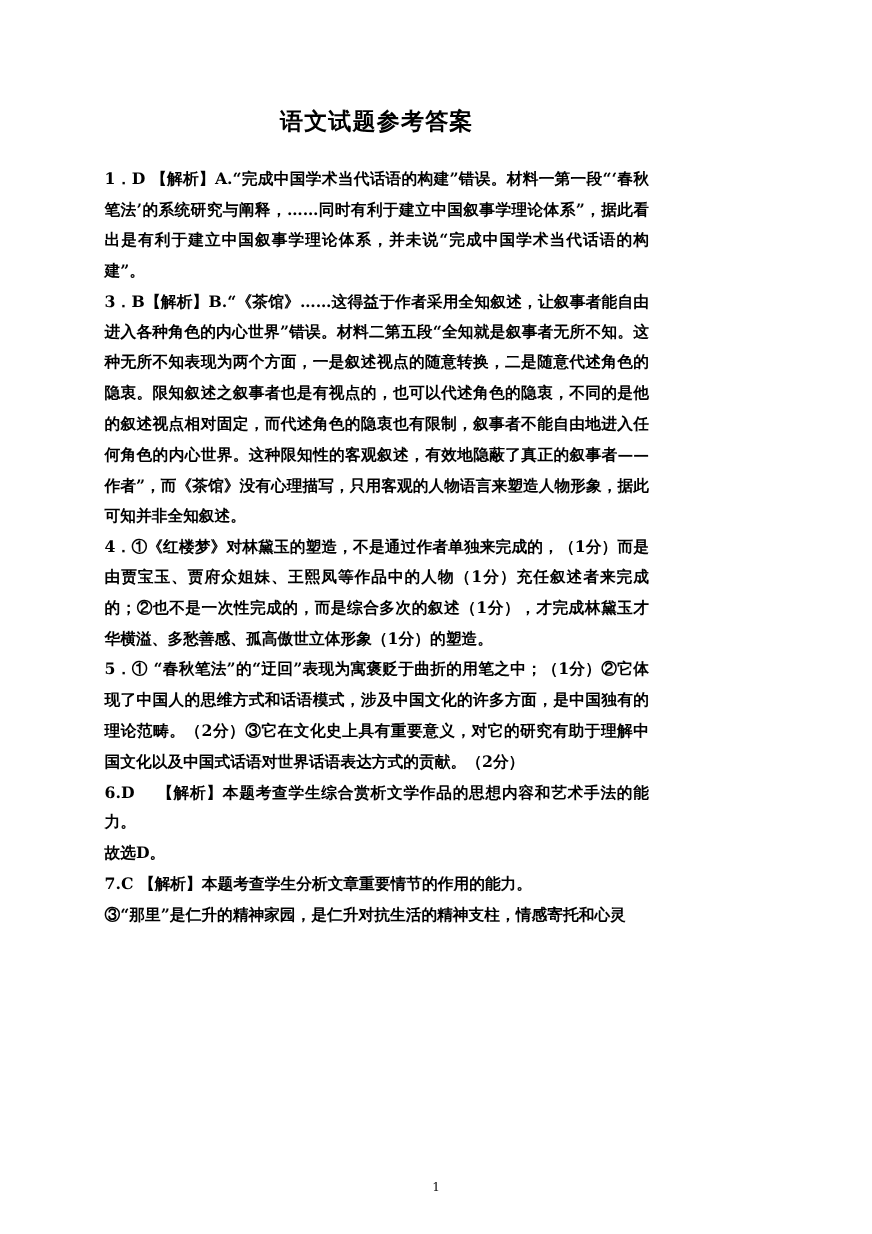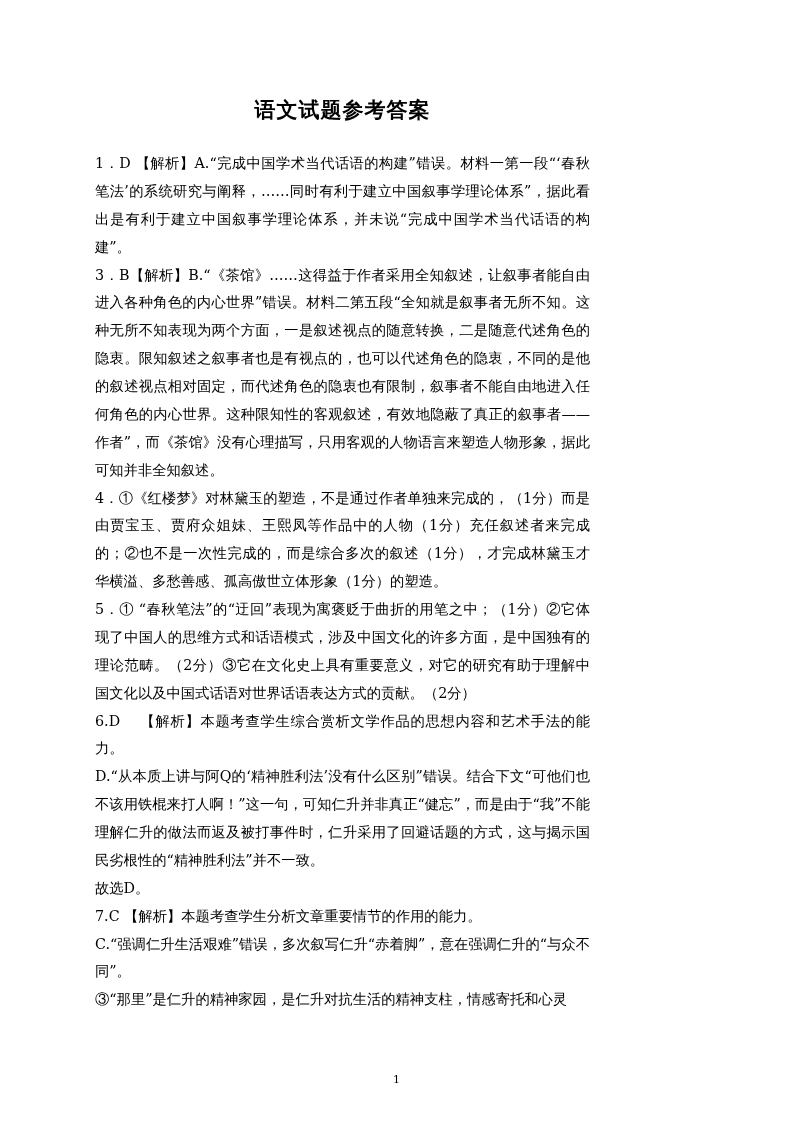--- a/index.html
+++ b/index.html
@@ -28,20 +28,21 @@
     font-weight: bold;
     letter-spacing: 1px;
     margin: 18px 0 26px 0;
     font-family: "DejaVu Serif", "Liberation Serif", serif;
   }
   .body-text {
     font-size: 14.3px;
     line-height: 1.95;
     text-align: justify;
     text-justify: inter-ideograph;
+    font-weight: bold;
   }
   .para {
     margin: 0 0 0 0;
     text-indent: 0;
     padding-left: 0;
   }
   .para + .para {
     margin-top: 0px;
   }
   .page-number {
@@ -60,21 +61,19 @@
 <div class="page">
 
   <div class="doc-title">语文试题参考答案</div>
 
   <div class="body-text">
     <p class="para">1．D 【解析】A.“完成中国学术当代话语的构建”错误。材料一第一段“‘春秋笔法’的系统研究与阐释，……同时有利于建立中国叙事学理论体系”，据此看出是有利于建立中国叙事学理论体系，并未说“完成中国学术当代话语的构建”。</p>
     <p class="para">3．B【解析】B.“《茶馆》……这得益于作者采用全知叙述，让叙事者能自由进入各种角色的内心世界”错误。材料二第五段“全知就是叙事者无所不知。这种无所不知表现为两个方面，一是叙述视点的随意转换，二是随意代述角色的隐衷。限知叙述之叙事者也是有视点的，也可以代述角色的隐衷，不同的是他的叙述视点相对固定，而代述角色的隐衷也有限制，叙事者不能自由地进入任何角色的内心世界。这种限知性的客观叙述，有效地隐蔽了真正的叙事者——作者”，而《茶馆》没有心理描写，只用客观的人物语言来塑造人物形象，据此可知并非全知叙述。</p>
     <p class="para">4．①《红楼梦》对林黛玉的塑造，不是通过作者单独来完成的，（1分）而是由贾宝玉、贾府众姐妹、王熙凤等作品中的人物（1分）充任叙述者来完成的；②也不是一次性完成的，而是综合多次的叙述（1分），才完成林黛玉才华横溢、多愁善感、孤高傲世立体形象（1分）的塑造。</p>
     <p class="para">5．① “春秋笔法”的“迂回”表现为寓褒贬于曲折的用笔之中；（1分）②它体现了中国人的思维方式和话语模式，涉及中国文化的许多方面，是中国独有的理论范畴。（2分）③它在文化史上具有重要意义，对它的研究有助于理解中国文化以及中国式话语对世界话语表达方式的贡献。（2分）</p>
     <p class="para">6.D 　【解析】本题考查学生综合赏析文学作品的思想内容和艺术手法的能力。</p>
-    <p class="para">D.“从本质上讲与阿Q的‘精神胜利法’没有什么区别”错误。结合下文“可他们也不该用铁棍来打人啊！”这一句，可知仁升并非真正“健忘”，而是由于“我”不能理解仁升的做法而返及被打事件时，仁升采用了回避话题的方式，这与揭示国民劣根性的“精神胜利法”并不一致。</p>
     <p class="para">故选D。</p>
     <p class="para">7.C 【解析】本题考查学生分析文章重要情节的作用的能力。</p>
-    <p class="para">C.“强调仁升生活艰难”错误，多次叙写仁升“赤着脚”，意在强调仁升的“与众不同”。</p>
     <p class="para">③“那里”是仁升的精神家园，是仁升对抗生活的精神支柱，情感寄托和心灵</p>
   </div>
 
   <div class="page-number">1</div>
 </div>
 
 </body></html>

